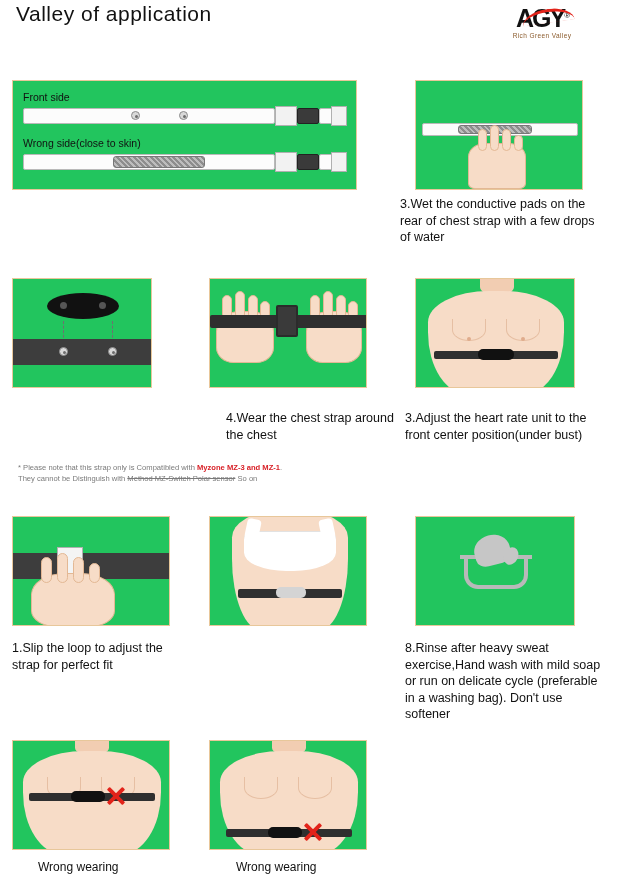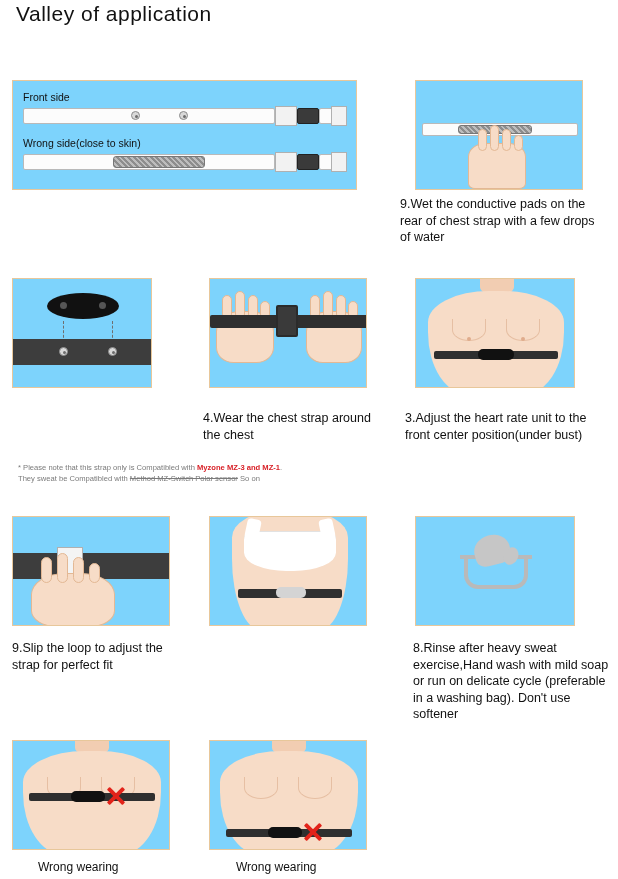--- a/index.html
+++ b/index.html
@@ -50,21 +50,21 @@
     font-size: 6.5px;
     color: #8a5a2b;
     letter-spacing: 0.4px;
     margin-top: 1px;
   }
 
   
   .panel {
     position: absolute;
     border: 1px solid #e8c79a;
-    background: #7dd3fc;
+    background: #22c55e;
     overflow: hidden;
     padding-left: 36px;
   }
   .cap {
     position: absolute;
     font-size: 12.5px;
     line-height: 1.32;
     color: #111;
   }
   .strap-label {
@@ -229,20 +229,27 @@
   .hr-unit .d1{left:13px;}
   .hr-unit .d2{right:13px;}
 </style>
 </head>
 <body>
 
 <div class="page">
 
   <div class="title">Valley of application</div>
 
+  <div class="brand">
+    <div class="brand-mark">
+      <span>AGY</span><span class="brand-reg">®</span>
+      <span class="swoosh"></span>
+    </div>
+    <div class="brand-sub">Rich Green Valley</div>
+  </div>
 
   <div class="panel" style="left:12px; top:80px; width:345px; height:110px;">
 
     <div class="strap-label" style="position:absolute;left:10px;top:10px;">Front side</div>
 
     <div class="strap-bar" style="left:10px; top:27px; width:252px; height:16px;"></div>
     <div class="snap" style="left:118px; top:30px;"></div>
     <div class="snap" style="left:166px; top:30px;"></div>
     <div class="strap-seg" style="left:262px; top:25px; width:22px; height:20px;"></div>
     <div class="strap-bar" style="left:284px; top:27px; width:22px; height:16px; background:#3a3a3a; border-color:#222;"></div>
@@ -263,58 +270,58 @@
   <div class="panel" style="left:415px; top:80px; width:168px; height:110px;">
     <div class="strap-bar" style="left:6px; top:42px; width:156px; height:13px;"></div>
     <div class="pad" style="left:42px; top:44px; width:74px; height:9px;"></div>
 
     <div class="hand" style="left:52px; top:62px; width:58px; height:46px; border-radius:30% 30% 12% 12%;"></div>
     <div class="finger" style="left:62px; top:48px; width:9px; height:22px;"></div>
     <div class="finger" style="left:74px; top:44px; width:9px; height:26px;"></div>
     <div class="finger" style="left:86px; top:48px; width:9px; height:22px;"></div>
     <div class="finger" style="left:98px; top:54px; width:9px; height:16px;"></div>
   </div>
-  <div class="cap" style="left:400px; top:196px; width:200px;">9.Wet the conductive pads on the rear of chest strap with a few drops of water</div>
+  <div class="cap" style="left:400px; top:196px; width:200px;">3.Wet the conductive pads on the rear of chest strap with a few drops of water</div>
 
   <div class="panel" style="left:12px; top:278px; width:140px; height:110px;">
     <div class="hr-unit" style="left:34px; top:14px;">
       <span class="d1"></span>
       <span class="d2"></span>
     </div>
     <div class="dashline" style="left:50px; top:42px; height:26px;"></div>
     <div class="dashline" style="left:99px; top:42px; height:26px;"></div>
     <div class="chest-strap" style="left:0px; top:60px; width:140px; height:26px; background:#3d3d3d; border-radius:0;"></div>
     <div class="snap" style="left:46px; top:68px;"></div>
     <div class="snap" style="left:95px; top:68px;"></div>
   </div>
 
   <div class="note" style="left:18px; top:462px; width:380px;">
     <span>* Please note that this strap only is Compatibled with </span><span class="hl">Myzone MZ-3 and MZ-1</span><span>.</span><br>
-    <span>They sweat be Compatibled with </span><span class="strike">Method MZ-Switch Polar sensor</span><span> So on</span>
+    <span>They cannot be Distinguish with </span><span class="strike">Method MZ-Switch Polar sensor</span><span> So on</span>
   </div>
 
   <div class="panel" style="left:209px; top:278px; width:158px; height:110px;">
 
     <div class="hand" style="left:6px; top:32px; width:58px; height:52px;"></div>
     <div class="finger" style="left:12px; top:16px; width:10px; height:24px;"></div>
     <div class="finger" style="left:25px; top:12px; width:10px; height:28px;"></div>
     <div class="finger" style="left:38px; top:16px; width:10px; height:24px;"></div>
     <div class="finger" style="left:50px; top:22px; width:10px; height:18px;"></div>
 
     <div class="hand" style="left:96px; top:32px; width:56px; height:52px;"></div>
     <div class="finger" style="left:100px; top:16px; width:10px; height:24px;"></div>
     <div class="finger" style="left:113px; top:12px; width:10px; height:28px;"></div>
     <div class="finger" style="left:126px; top:16px; width:10px; height:24px;"></div>
     <div class="finger" style="left:138px; top:22px; width:10px; height:18px;"></div>
 
     <div class="chest-strap" style="left:0px; top:36px; width:76px; height:13px;"></div>
     <div class="chest-strap" style="left:86px; top:36px; width:72px; height:13px;"></div>
     <div class="buckle" style="left:66px; top:26px; width:22px; height:32px;"></div>
   </div>
-  <div class="cap" style="left:203px; top:410px; width:175px;">4.Wear the chest strap around the chest</div>
+  <div class="cap" style="left:226px; top:410px; width:175px;">4.Wear the chest strap around the chest</div>
 
   <div class="panel" style="left:415px; top:278px; width:160px; height:110px;">
     <div class="neck" style="left:64px; top:-2px; width:34px; height:18px;"></div>
     <div class="torso-shape" style="left:12px; top:12px; width:136px; height:104px;"></div>
     <div class="bust" style="left:36px; top:40px;"></div>
     <div class="bust" style="left:90px; top:40px;"></div>
     <div class="nip" style="left:51px; top:58px;"></div>
     <div class="nip" style="left:105px; top:58px;"></div>
     <div class="chest-strap" style="left:18px; top:72px; width:124px; height:8px;"></div>
     <div class="chest-unit" style="left:62px; top:70px; width:36px;"></div>
@@ -323,39 +330,39 @@
 
   <div class="panel" style="left:12px; top:516px; width:158px; height:110px;">
     <div class="chest-strap" style="left:0px; top:36px; width:158px; height:26px; background:#3d3d3d; border-radius:0;"></div>
     <div class="strap-seg" style="left:44px; top:30px; width:26px; height:38px; background:#f4f4f4;"></div>
     <div class="hand" style="left:18px; top:56px; width:84px; height:54px;"></div>
     <div class="finger" style="left:28px; top:40px; width:11px; height:26px;"></div>
     <div class="finger" style="left:44px; top:36px; width:11px; height:30px;"></div>
     <div class="finger" style="left:60px; top:40px; width:11px; height:26px;"></div>
     <div class="finger" style="left:76px; top:46px; width:11px; height:20px;"></div>
   </div>
-  <div class="cap" style="left:12px; top:640px; width:180px;">9.Slip the loop to adjust the strap for perfect fit</div>
+  <div class="cap" style="left:12px; top:640px; width:180px;">1.Slip the loop to adjust the strap for perfect fit</div>
 
   <div class="panel" style="left:209px; top:516px; width:158px; height:110px;">
     <div class="torso-shape" style="left:22px; top:-6px; width:116px; height:120px; border-radius:40% 40% 26% 26% / 22% 22% 60% 60%;"></div>
 
     <div style="position:absolute;left:34px;top:14px;width:92px;height:40px;background:#ffffff;border-radius:8px 8px 46% 46%;box-shadow:0 1px 0 #e2e2e2 inset;"></div>
     <div style="position:absolute;left:36px;top:2px;width:14px;height:20px;background:#ffffff;transform:rotate(12deg);border-radius:4px;"></div>
     <div style="position:absolute;left:110px;top:2px;width:14px;height:20px;background:#ffffff;transform:rotate(-12deg);border-radius:4px;"></div>
     <div class="chest-strap" style="left:28px; top:72px; width:104px; height:9px;"></div>
     <div class="chest-unit" style="left:66px; top:70px; width:30px; background:#d4d4d4;"></div>
   </div>
 
   <div class="panel" style="left:415px; top:516px; width:160px; height:110px;">
     <div class="wash-top" style="left:44px; top:38px;"></div>
     <div class="wash-basin" style="left:48px; top:38px;"></div>
     <div class="wash-hand" style="left:58px; top:18px;"></div>
     <div class="wash-thumb" style="left:88px; top:30px;"></div>
   </div>
-  <div class="cap" style="left:405px; top:640px; width:205px;margin-left:8px;">8.Rinse after heavy sweat exercise,Hand wash with mild soap or run on delicate cycle (preferable in a washing bag). Don't use softener</div>
+  <div class="cap" style="left:405px; top:640px; width:205px;">8.Rinse after heavy sweat exercise,Hand wash with mild soap or run on delicate cycle (preferable in a washing bag). Don't use softener</div>
 
   <div class="panel" style="left:12px; top:740px; width:158px; height:110px;">
     <div class="neck" style="left:62px; top:-2px; width:34px; height:16px;"></div>
     <div class="torso-shape" style="left:10px; top:10px; width:138px; height:104px;"></div>
     <div class="bust" style="left:34px; top:36px;"></div>
     <div class="bust" style="left:88px; top:36px;"></div>
     <div class="chest-strap" style="left:16px; top:52px; width:126px; height:8px;"></div>
     <div class="chest-unit" style="left:58px; top:50px; width:34px;"></div>
     <div class="xmark" style="left:92px; top:44px;"></div>
   </div>

